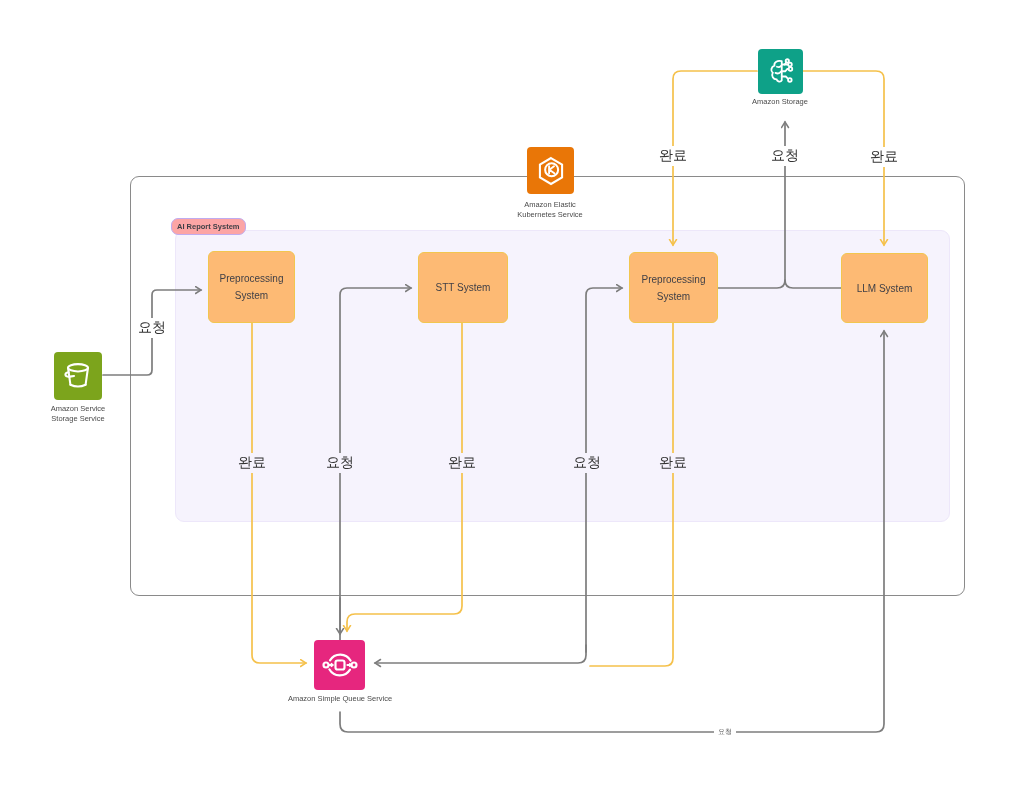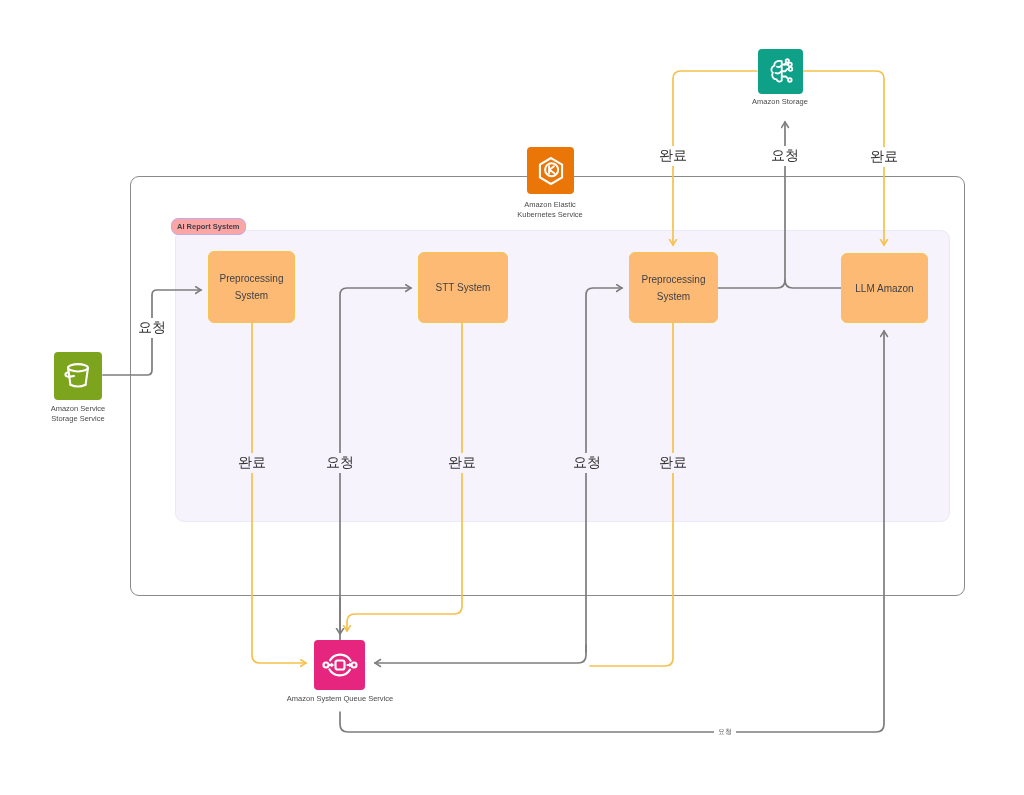--- a/index.html
+++ b/index.html
@@ -67,21 +67,21 @@
   <div class="sysbox" style="left:208px;top:251px;width:87px;height:72px;">
     <span>Preprocessing System</span>
   </div>
   <div class="sysbox" style="left:418px;top:252px;width:90px;height:71px;">
     <span>STT System</span>
   </div>
   <div class="sysbox" style="left:629px;top:252px;width:89px;height:71px;">
     <span>Preprocessing System</span>
   </div>
   <div class="sysbox" style="left:841px;top:253px;width:87px;height:70px;">
-    <span>LLM Amazon</span>
+    <span>LLM System</span>
   </div>
 
   <div class="aws-icon" style="left:54px;top:352px;width:48px;height:48px;background:#7CA41C;">
     <svg width="38" height="38" viewBox="0 0 24 24" fill="none" stroke="#ffffff" stroke-width="1.3" stroke-linecap="round">
       <ellipse cx="12" cy="6.8" rx="6.3" ry="2.3"></ellipse>
       <path d="M5.7 6.8 L7.2 17.5"></path>
         <path d="M18.3 6.8 L16.8 17.5"></path>
       <path d="M7.2 17.5 Q12 19.8 16.8 17.5"></path>
       <path d="M6.1 9.6 C3.2 10.1 3.3 12.7 6.9 12.4 L9.5 12"></path>
     </svg>
@@ -117,21 +117,21 @@
     <svg width="40" height="40" viewBox="0 0 24 24" fill="none" stroke="#ffffff" stroke-width="1.3" stroke-linecap="round">
       <path d="M6 9.2 A7.2 7.2 0 0 1 18.4 9.4"></path>
       <path d="M18 14.8 A7.2 7.2 0 0 1 5.6 14.6"></path>
       <rect x="9.3" y="9.3" width="5.4" height="5.4" rx="1.2"></rect>
       <circle cx="3.6" cy="12" r="1.5"></circle>
         <circle cx="20.4" cy="12" r="1.5"></circle>
       <path d="M5.4 12 H7.6 M6.9 11.3 L7.7 12 L6.9 12.7" stroke-width="1.1"></path>
       <path d="M16.4 12 H18.6 M17.9 11.3 L18.7 12 L17.9 12.7" stroke-width="1.1"></path>
     </svg>
   </div>
-  <div class="aws-label" style="left:340px;top:694px;width:110px;">Amazon System Queue Service</div>
+  <div class="aws-label" style="left:340px;top:694px;width:110px;">Amazon Simple Queue Service</div>
 
   <div class="flow-label bg-white" style="left:152px;top:328px;">요청</div>
   <div class="flow-label bg-purple" style="left:252px;top:463px;">완료</div>
   <div class="flow-label bg-purple" style="left:340px;top:463px;">요청</div>
   <div class="flow-label bg-purple" style="left:462px;top:463px;">완료</div>
   <div class="flow-label bg-purple" style="left:587px;top:463px;">요청</div>
   <div class="flow-label bg-purple" style="left:673px;top:463px;">완료</div>
   <div class="flow-label bg-white" style="left:673px;top:156px;">완료</div>
   <div class="flow-label bg-white" style="left:785px;top:156px;">요청</div>
   <div class="flow-label bg-white" style="left:884px;top:157px;">완료</div>

